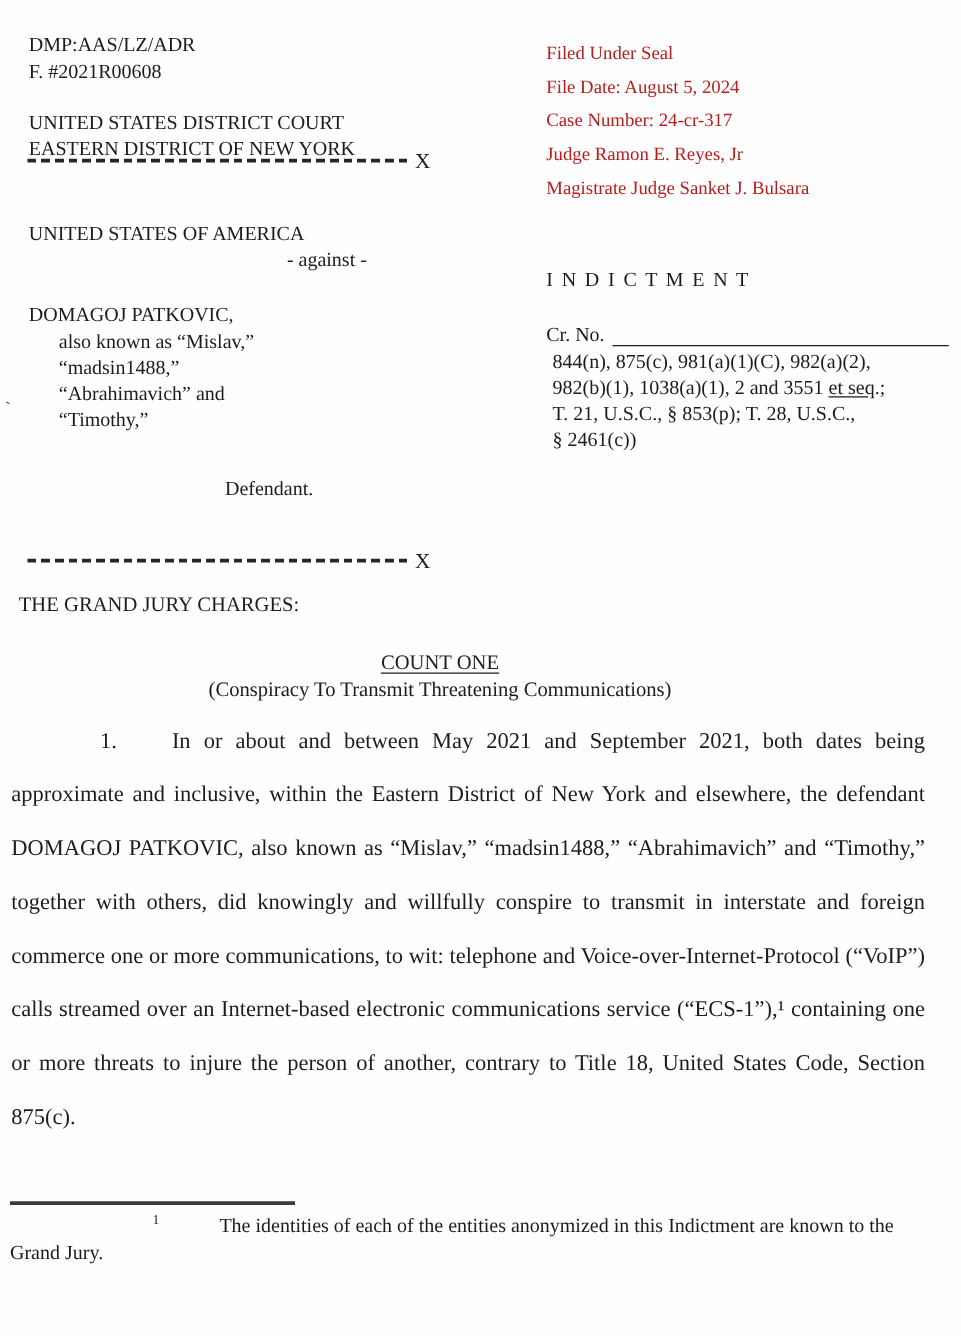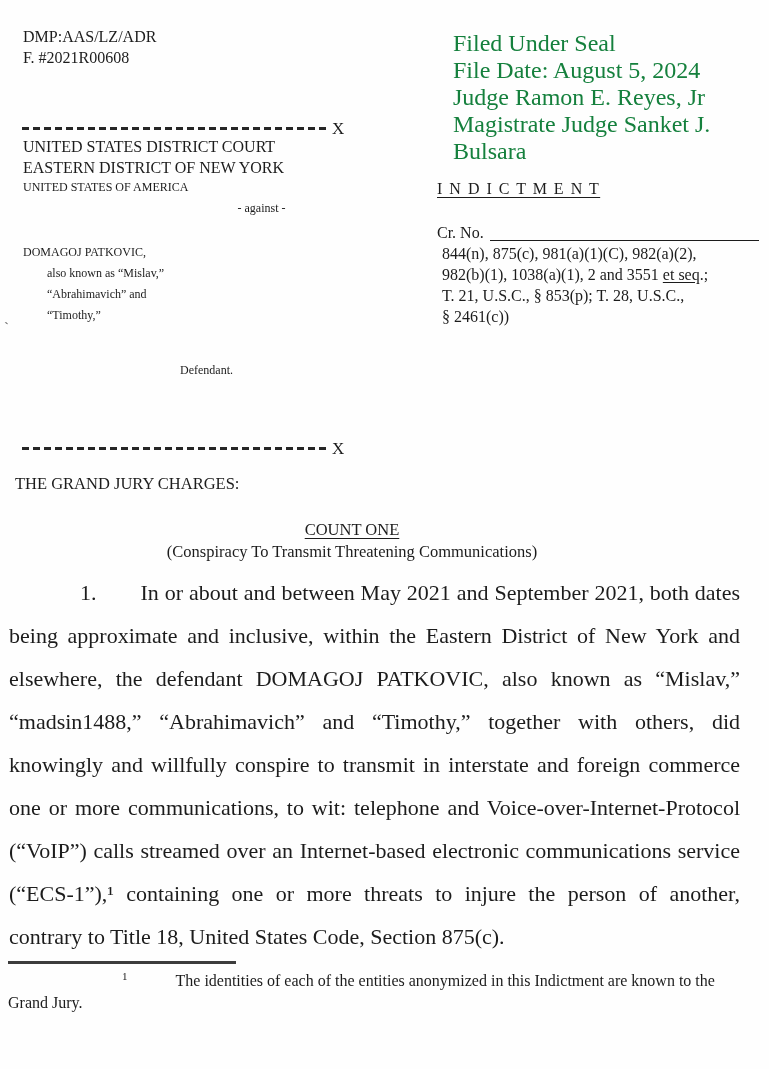--- a/index.html
+++ b/index.html
@@ -12,58 +12,58 @@
     background: #fefefe;
     font-family: "Liberation Serif", serif;
     color: #1c1c1c;
     overflow: hidden;
   }
 
   
   .header-left { position: absolute; left: 23px; top: 26px; font-size: 16px; line-height: 21px; }
 
   
-  .stamp { position: absolute; left: 437px; top: 30px; font-size: 24px; line-height: 27px; color: #15803d; margin-left: 16px; }
+  .stamp { position: absolute; left: 437px; top: 30px; font-size: 15px; line-height: 27px; color: #b91c1c; }
 
   
-  .court-block { position: absolute; left: 23px; top: 88px; font-size: 16px; line-height: 21px; margin-top: 48px; }
+  .court-block { position: absolute; left: 23px; top: 88px; font-size: 16px; line-height: 21px; }
 
   
   .dashed-rule { position: absolute; left: 22px; display: flex; align-items: center; width: 340px; }
   .dash-bar {
     width: 305px; height: 3px;
     background: repeating-linear-gradient(90deg, #262626 0 7px, transparent 7px 11px);
   }
   .rule-x { font-size: 17px; margin-left: 5px; line-height: 17px; }
   .rule-1 { top: 120px; }
   .rule-2 { top: 440px; }
 
   
-  .caption-left { position: absolute; left: 23px; top: 177px; width: 395px; font-size: 12px; line-height: 21px; }
+  .caption-left { position: absolute; left: 23px; top: 177px; width: 395px; font-size: 16px; line-height: 21px; }
   .versus { padding-left: 82px; text-align: center; }
   .defendant-name { margin-top: 23px; }
   .alias { padding-left: 24px; }
   .defendant-label { margin-top: 34px; padding-left: 157px; }
 
   .caption-right { position: absolute; left: 437px; top: 178px; width: 322px; font-size: 16px; line-height: 21px; }
-  .indictment-title { letter-spacing: 1.5px; text-decoration: underline; text-underline-offset: 3px; }
+  .indictment-title { letter-spacing: 1.5px; text-underline-offset: 3px; margin-top: 36px; }
   .cr-no-row { margin-top: 23px; display: flex; align-items: flex-end; }
   .cr-no-label { white-space: nowrap; }
   .cr-no-blank { flex: 1; border-bottom: 1.6px solid #1c1c1c; margin-left: 6px; margin-bottom: 2px; height: 14px; }
   .statute-line.cont { padding-left: 5px; }
   .statute-line u { text-underline-offset: 2px; margin-top: 12px; }
 
   
   .charges-heading { position: absolute; left: 15px; top: 474px; font-size: 16.5px; text-align: right; }
   .count-heading { position: absolute; left: 0; top: 519px; width: 704px; text-align: center; font-size: 16.5px; line-height: 22px; }
   .count-title { text-decoration: underline; text-underline-offset: 3px; }
 
   .para-1 {
     position: absolute; left: 9px; top: 571px; width: 731px;
-    font-size: 22px; line-height: 43px; text-align: justify; text-indent: 71px;
+    font-size: 18px; line-height: 43px; text-align: justify; text-indent: 71px;
   }
   .para-tab { display: inline-block; width: 44px; }
 
   
   .artifact { position: absolute; left: 5px; top: 320px; font-size: 14px; color: #555; transform: rotate(-10deg); }
 
   
   .footnote-rule { position: absolute; left: 8px; top: 961px; width: 228px; height: 3px; background: #3c3c3c; }
   .footnote { position: absolute; left: 8px; top: 966px; width: 726px; font-size: 16px; line-height: 21.5px; text-align: left; }
   .fn-indent { display: inline-block; width: 114px; }
@@ -76,39 +76,41 @@
 <div class="page">
 
   <div class="header-left">
     <div>DMP:AAS/LZ/ADR</div>
     <div>F. #2021R00608</div>
   </div>
 
   <div class="stamp">
     <div>Filed Under Seal</div>
     <div>File Date: August 5, 2024</div>
+    <div>Case Number: 24-cr-317</div>
     <div>Judge Ramon E. Reyes, Jr</div>
     <div>Magistrate Judge Sanket J. Bulsara</div>
   </div>
 
   <div class="court-block">
     <div>UNITED STATES DISTRICT COURT</div>
     <div>EASTERN DISTRICT OF NEW YORK</div>
   </div>
 
   <div class="dashed-rule rule-1">
     <div class="dash-bar"></div>
     <span class="rule-x">X</span>
   </div>
 
   <div class="caption-left">
     <div>UNITED STATES OF AMERICA</div>
     <div class="versus">- against -</div>
     <div class="defendant-name">DOMAGOJ PATKOVIC,</div>
     <div class="alias">also known as “Mislav,”</div>
+    <div class="alias">“madsin1488,”</div>
     <div class="alias">“Abrahimavich” and</div>
     <div class="alias">“Timothy,”</div>
     <div class="defendant-label">Defendant.</div>
   </div>
 
   <div class="caption-right">
     <div class="indictment-title">I N D I C T M E N T</div>
     <div class="cr-no-row">
       <span class="cr-no-label">Cr. No.</span>
       <span class="cr-no-blank"></span>

